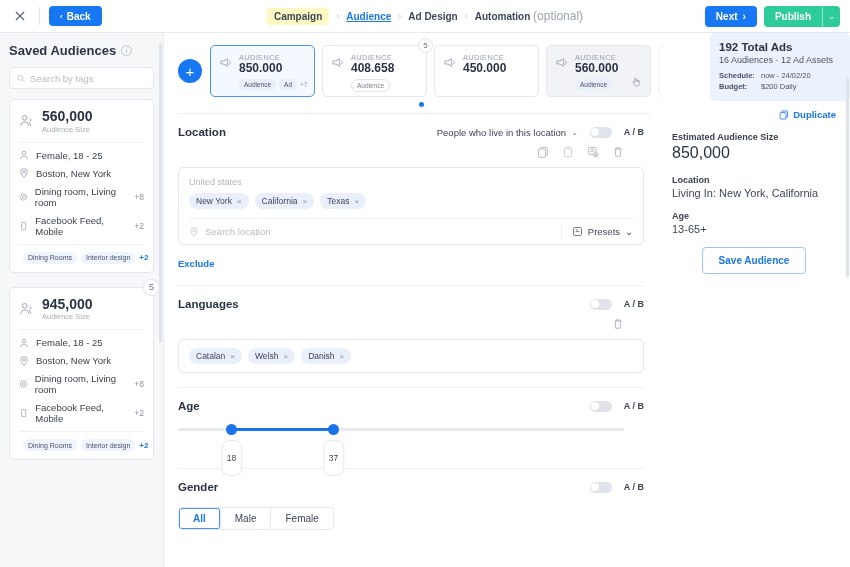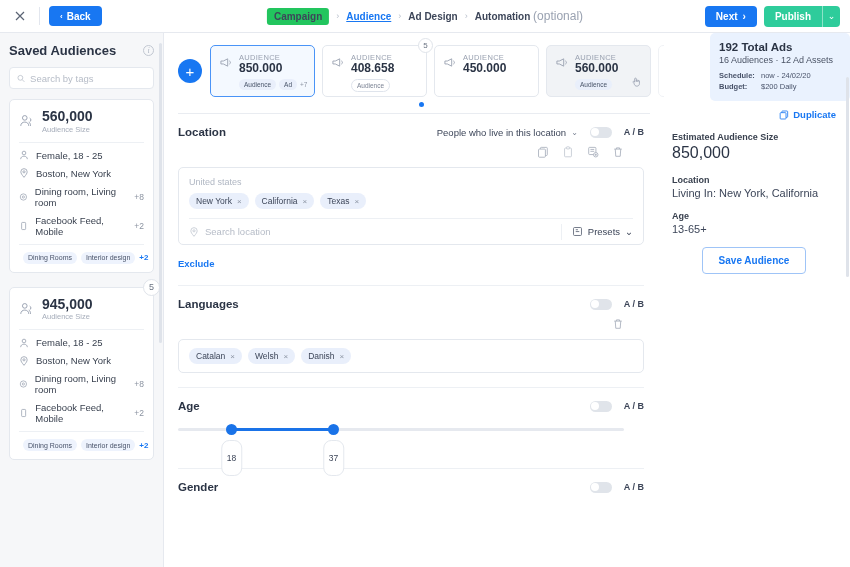--- a/index.html
+++ b/index.html
@@ -32,21 +32,21 @@
     display: flex; align-items: center; gap: 4px; cursor: pointer;
     font-family: "Liberation Sans", sans-serif;
   }
   .btn-back .chev { font-size: 8px; }
 
   .breadcrumb {
     position: absolute; left: 50%; transform: translateX(-50%);
     display: flex; align-items: center; gap: 7px; font-size: 10px;
   }
   .crumb { color: #3d4659; font-weight: 600; white-space: nowrap; cursor: pointer; }
-  .crumb.chip { background: #22c55e; border-radius: 3px; padding: 3px 7px; }
+  .crumb.chip { background: #fef9c3; border-radius: 3px; padding: 3px 7px; }
   .crumb.active { color: #1877f2; text-decoration: underline; }
   .crumb .opt { color: #9aa2b1; font-weight: 400; font-size: 12px; }
   .crumb-sep { color: #b9c0cc; font-size: 9px; }
 
   .topbar-right { margin-left: auto; display: flex; align-items: flex-end; gap: 7px; }
   .btn-next {
     background: #1877f2; color: #fff; border: none; border-radius: 4px;
     height: 21px; padding: 0 11px; font-size: 10px; font-weight: 700;
     display: flex; align-items: center; gap: 5px; cursor: pointer;
     font-family: "Liberation Sans", sans-serif;
@@ -69,21 +69,21 @@
 
   
   .sidebar {
     width: 164px; min-width: 164px;
     background: #f6f7f9;
     border-right: 1px solid #e6e9ef;
     padding: 10px 9px;
     overflow: hidden;
     position: relative;
   }
-  .sidebar-title-row { display: flex; align-items: center; gap: 5px; margin-bottom: 9px; justify-content: space-between; }
+  .sidebar-title-row { display: flex; align-items: center; gap: 5px; margin-bottom: 9px; }
   .sidebar-title { font-size: 13px; font-weight: 700; color: #2b3445; }
   .info-i {
     width: 11px; height: 11px; border-radius: 50%; border: 1px solid #c2c8d2;
     color: #b0b7c3; font-size: 8px; display:flex; align-items:center; justify-content:center;
     font-style: italic; font-family: "Liberation Serif", serif;
   }
   .search-box {
     height: 22px; background: #fff; border: 1px solid #e4e8ee; border-radius: 4px;
     display: flex; align-items: center; gap: 5px; padding: 0 7px; margin-bottom: 10px;
   }
@@ -648,20 +648,25 @@
         <div class="sec-rule" style="margin-top:6px"></div>
 
         <div class="section">
           <div class="sec-head">
             <span class="sec-title">Gender</span>
             <div class="sec-right">
               <span class="toggle"></span>
               <span class="ab-label">A / B</span>
             </div>
           </div>
+          <div class="seg">
+            <span class="seg-item active">All</span>
+            <span class="seg-item">Male</span>
+            <span class="seg-item">Female</span>
+          </div>
         </div>
 
       </div>
 
       <div class="right">
         <div class="total-ads">
           <div class="ta-title">192 Total Ads</div>
           <div class="ta-sub">16 Audiences · 12 Ad Assets</div>
           <div class="ta-line">
             <span class="ta-k">Schedule:</span>

